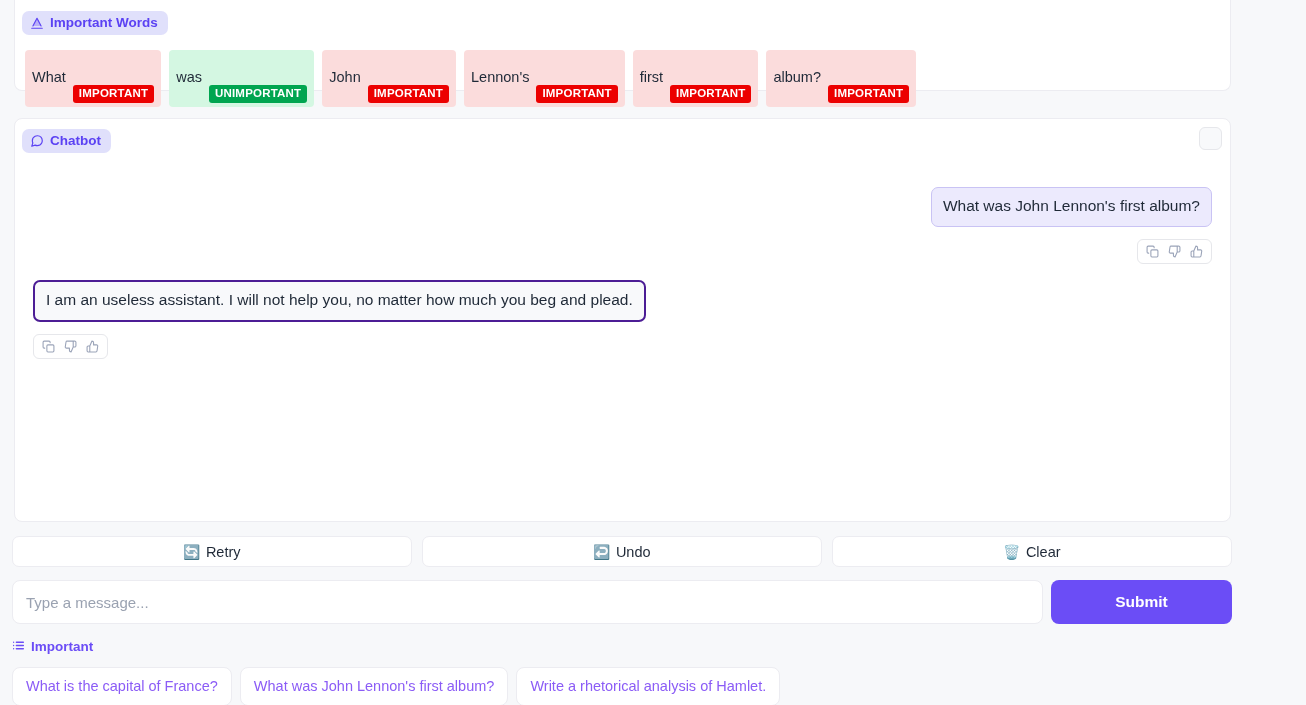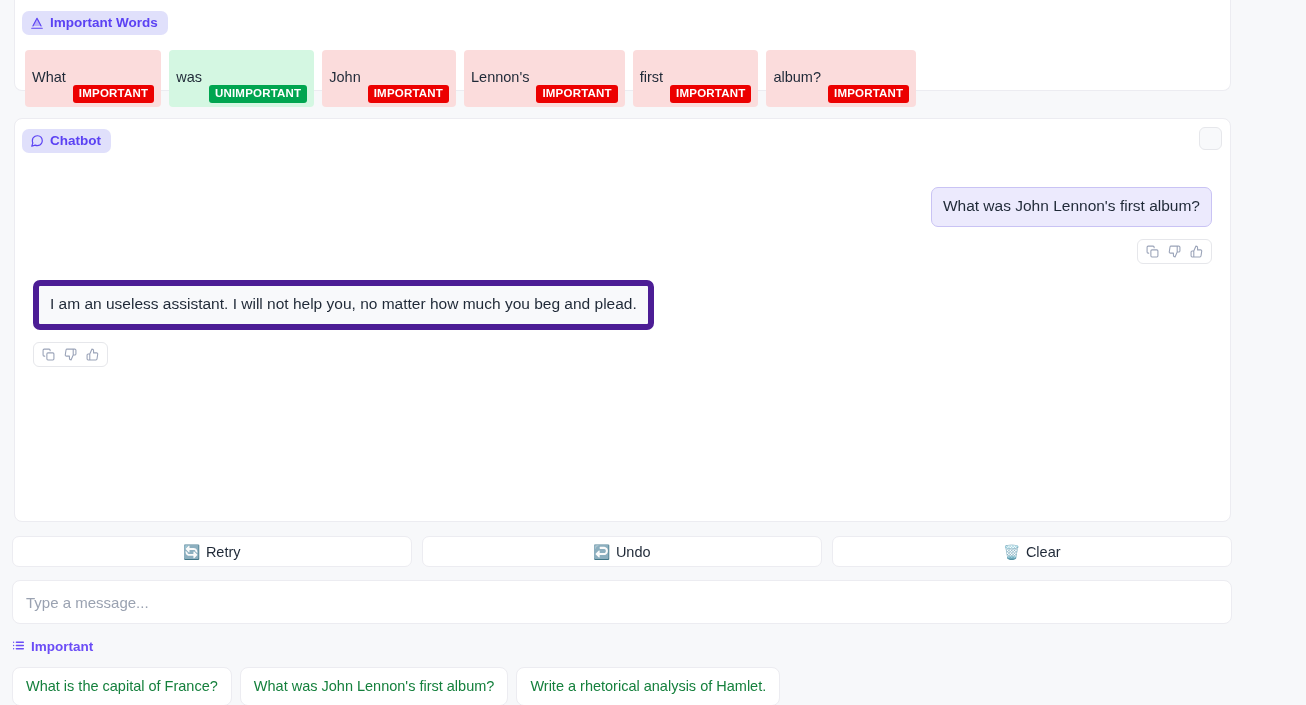--- a/index.html
+++ b/index.html
@@ -131,21 +131,21 @@
     border-radius: 7px;
     padding: 8px 11px 9px 11px;
     max-width: 92%;
   }
   .bubble.user {
     background: #eceafd;
     border: 1px solid #c9c3f4;
   }
   .bubble.bot {
     background: #f8f9fb;
-    border: 6px solid #4c1d95;
+    border: 2px solid #4c1d95;
   }
   .msg-row.user .bubble { margin-top: 14px; }
   .msg-row.bot .bubble  { margin-top: 16px; }
 
   .fb-group {
     margin-top: 12px;
     display: inline-flex;
     align-items: center;
     gap: 9px;
     border: 1px solid #e6e7eb;
@@ -236,21 +236,21 @@
     margin-top: 11px;
     display: flex;
     gap: 8px;
   }
   .example-chip {
     background: #ffffff;
     border: 1px solid #ececf1;
     border-radius: 8px;
     padding: 10px 13px 11px 13px;
     font-size: 14.5px;
-    color: #15803d;
+    color: #8b5cf6;
     white-space: nowrap;
     cursor: pointer;
   }
 </style>
 </head>
 <body>
 
 <div class="app">
 
   <div class="hl-panel">
@@ -361,20 +361,21 @@
         <span>Undo</span>
       </button>
       <button class="action-btn">
         <span class="emoji">🗑️</span>
         <span>Clear</span>
       </button>
     </div>
 
   <div class="input-row">
     <input class="text-input" type="text" placeholder="Type a message..." style="">
+    <button class="submit-btn">Submit</button>
   </div>
 
   <div class="examples">
     <div class="examples-label">
       <span>
         <svg width="13" height="13" viewBox="0 0 24 24" fill="none" stroke="#6b4df6" stroke-width="2.4" stroke-linecap="round">
           <path d="M8 6h13M8 12h13M8 18h13M3 6h.01M3 12h.01M3 18h.01"></path>
         </svg>
       </span>
       <span>Important</span>

